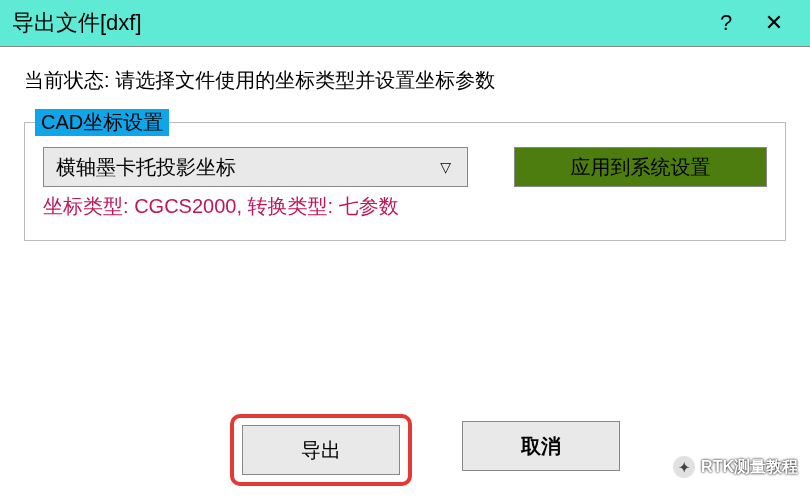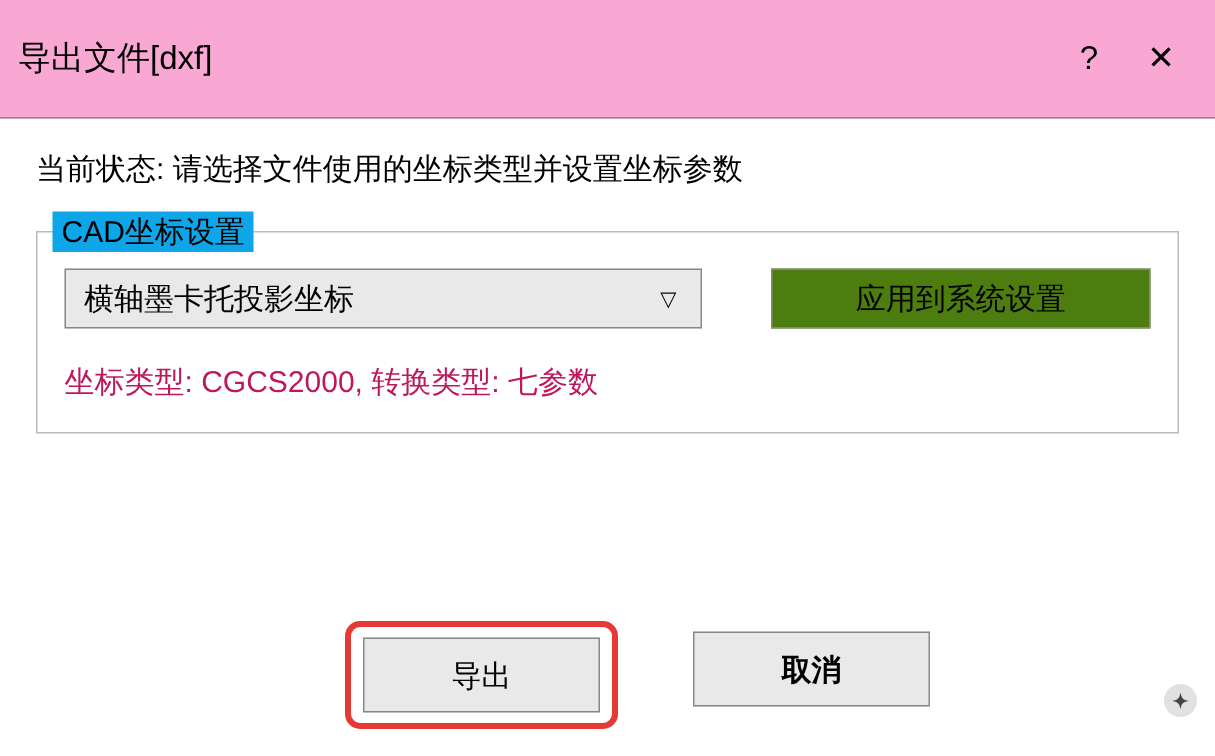--- a/index.html
+++ b/index.html
@@ -7,23 +7,23 @@
       font-family: "Microsoft YaHei", "SimSun", sans-serif;
       background: #fff;
       width: 810px;
       height: 504px;
       position: relative;
       overflow: hidden;
     }
     .title-bar {
       display: flex;
       align-items: center;
-      padding: 24px 12px;
+      padding: 8px 12px;
       border-bottom: 1px solid #888;
-      background: #f9a8d4;
+      background: #5eead4;
     }
     .title-text { font-size: 22px; color: #000; flex: 1; }
     .help-btn {
       font-size: 22px;
       width: 48px;
       text-align: center;
       cursor: pointer;
     }
     .close-btn {
       font-size: 22px;
@@ -44,21 +44,21 @@
     }
     .fieldset-legend {
       position: absolute;
       top: -14px;
       left: 10px;
       background: #0ea5e9;
       padding: 0 6px;
       font-size: 20px;
       color: #000;
     }
-    .row1 { display: flex; gap: 46px; margin-bottom: 22px; }
+    .row1 { display: flex; gap: 46px; margin-bottom: 6px; }
     .dropdown {
       flex: 0 0 425px;
       height: 40px;
       border: 1px solid #888;
       background: #e9e9e9;
       display: flex;
       align-items: center;
       padding: 0 12px;
       font-size: 20px;
       cursor: pointer;
@@ -188,13 +188,14 @@
   </div>
   <div class="cancel-wrap">
     <div class="dialog-btn">
       <span>取消</span>
     </div>
   </div>
 </div>
 
 <div class="watermark">
   <span class="wm-icon">✦</span>
+  <span>RTK测量教程</span>
 </div>
 
 </body></html>

